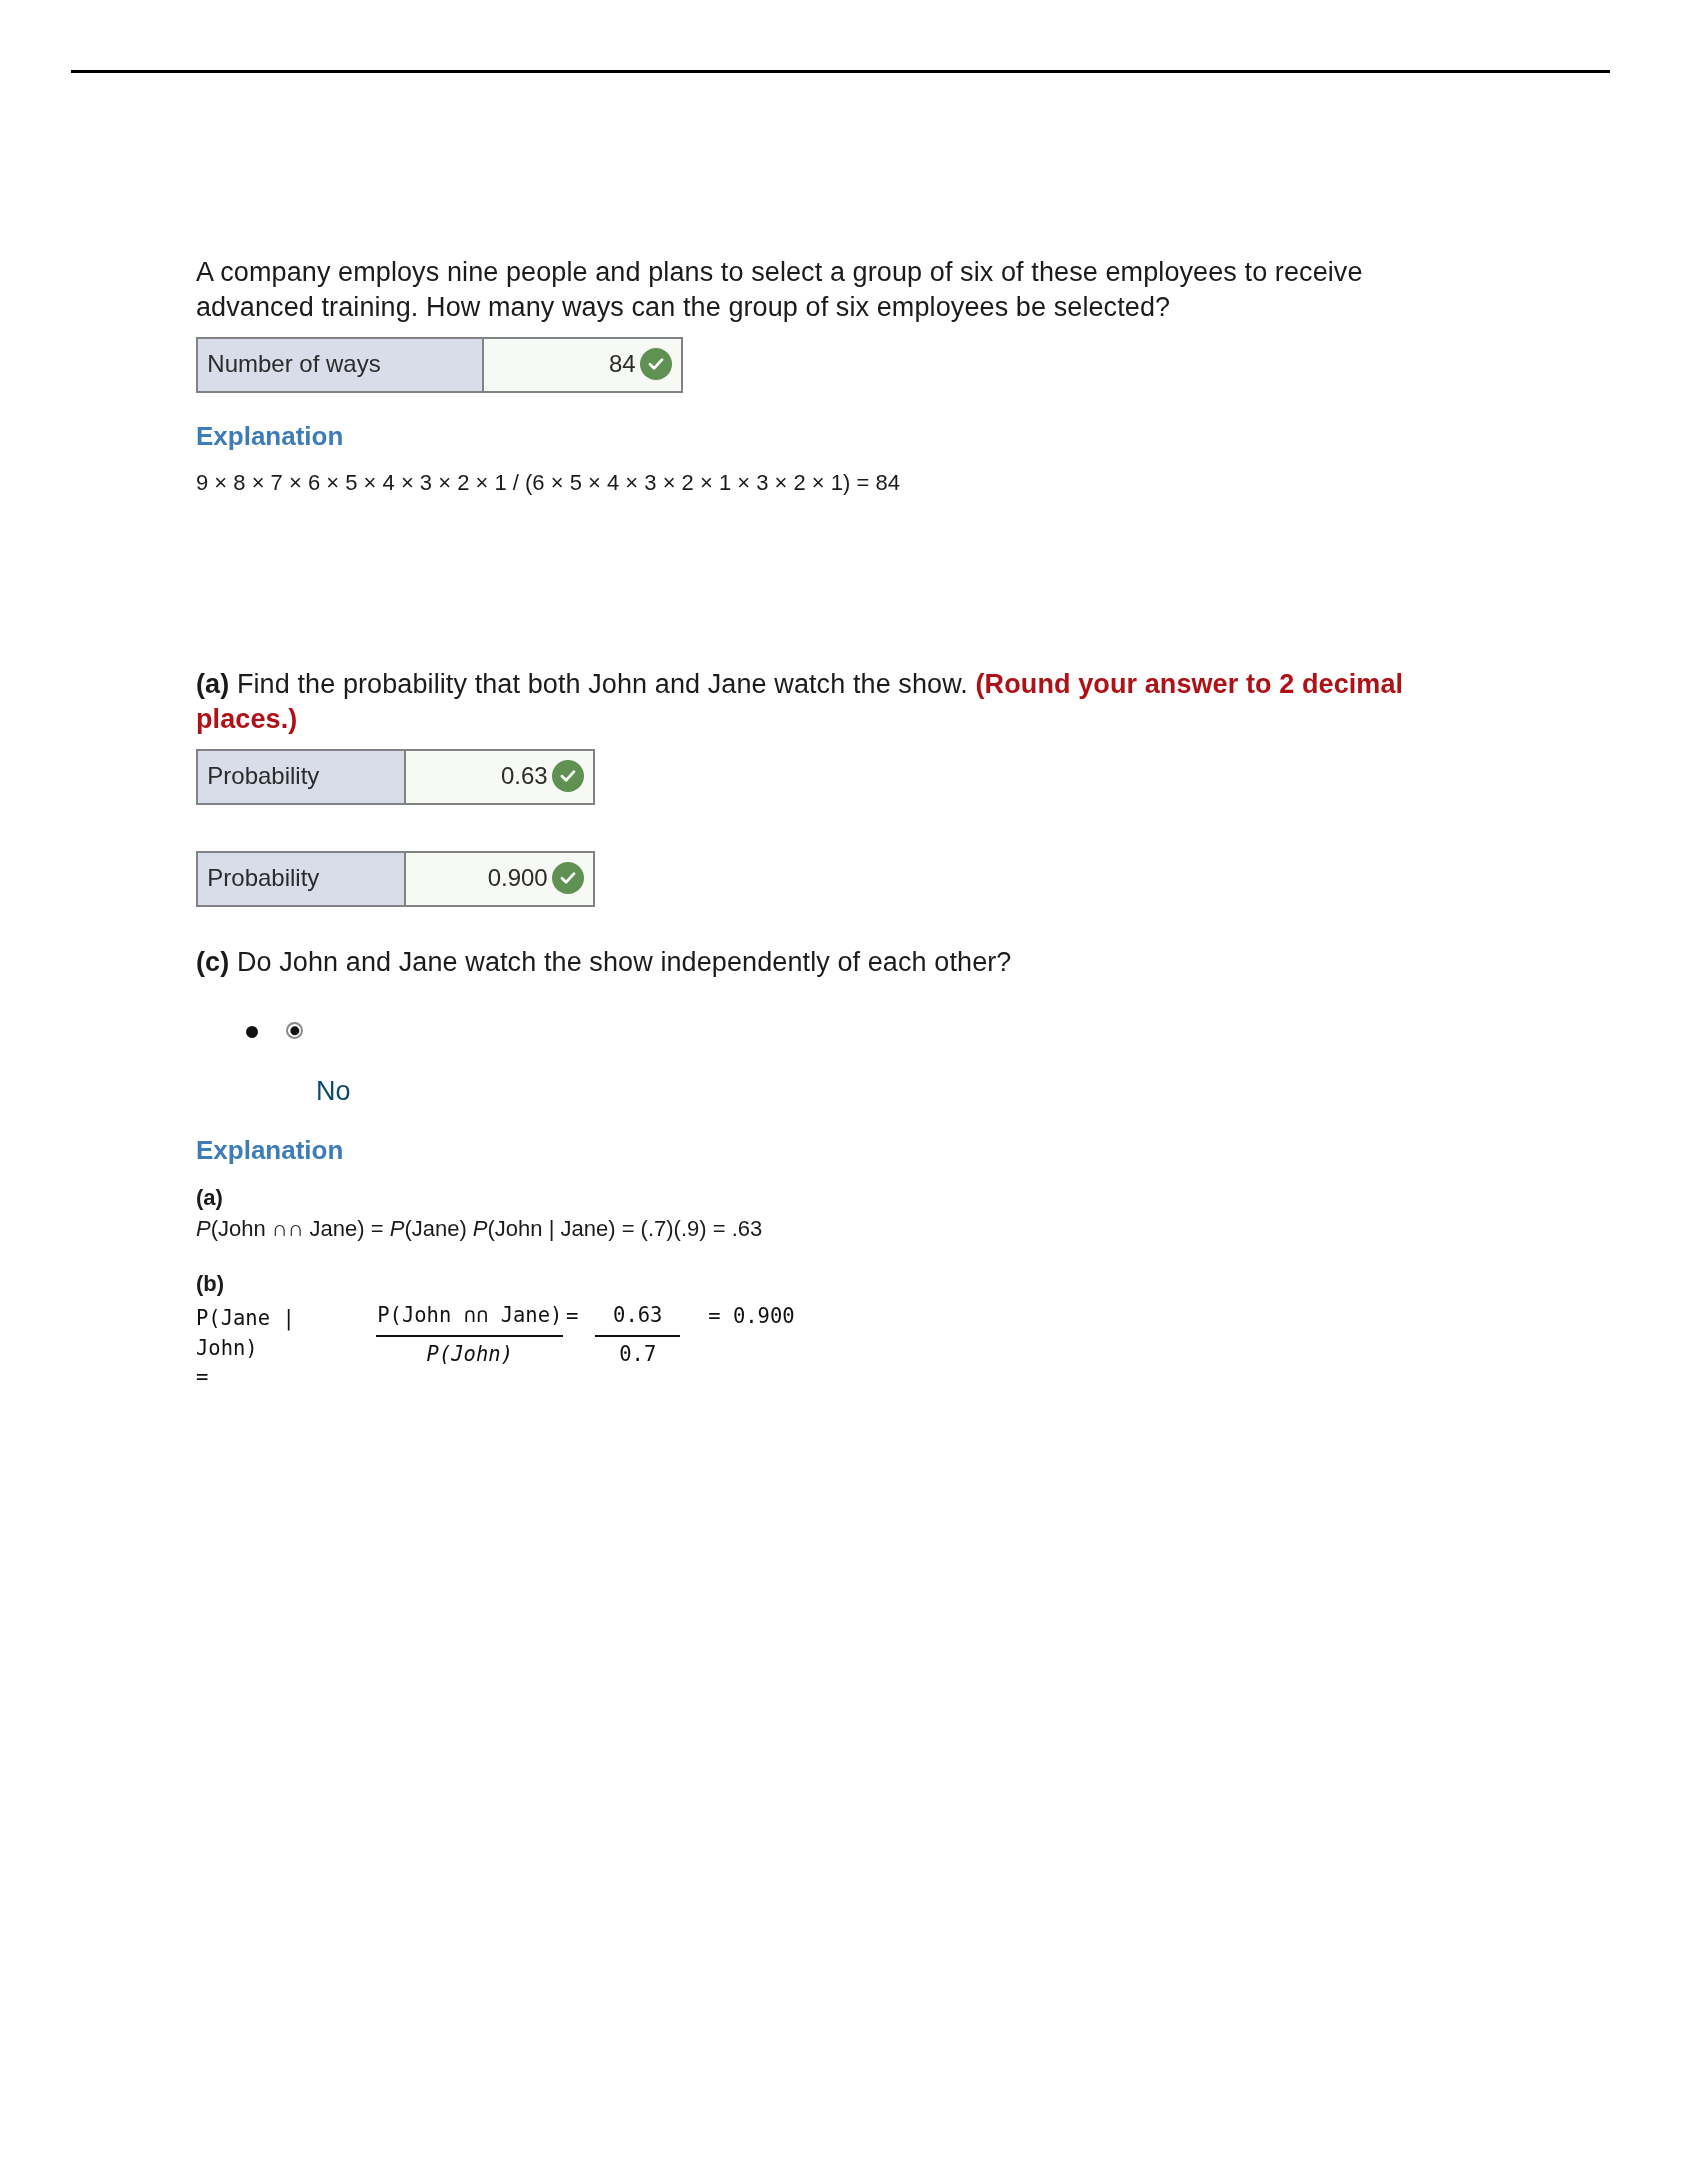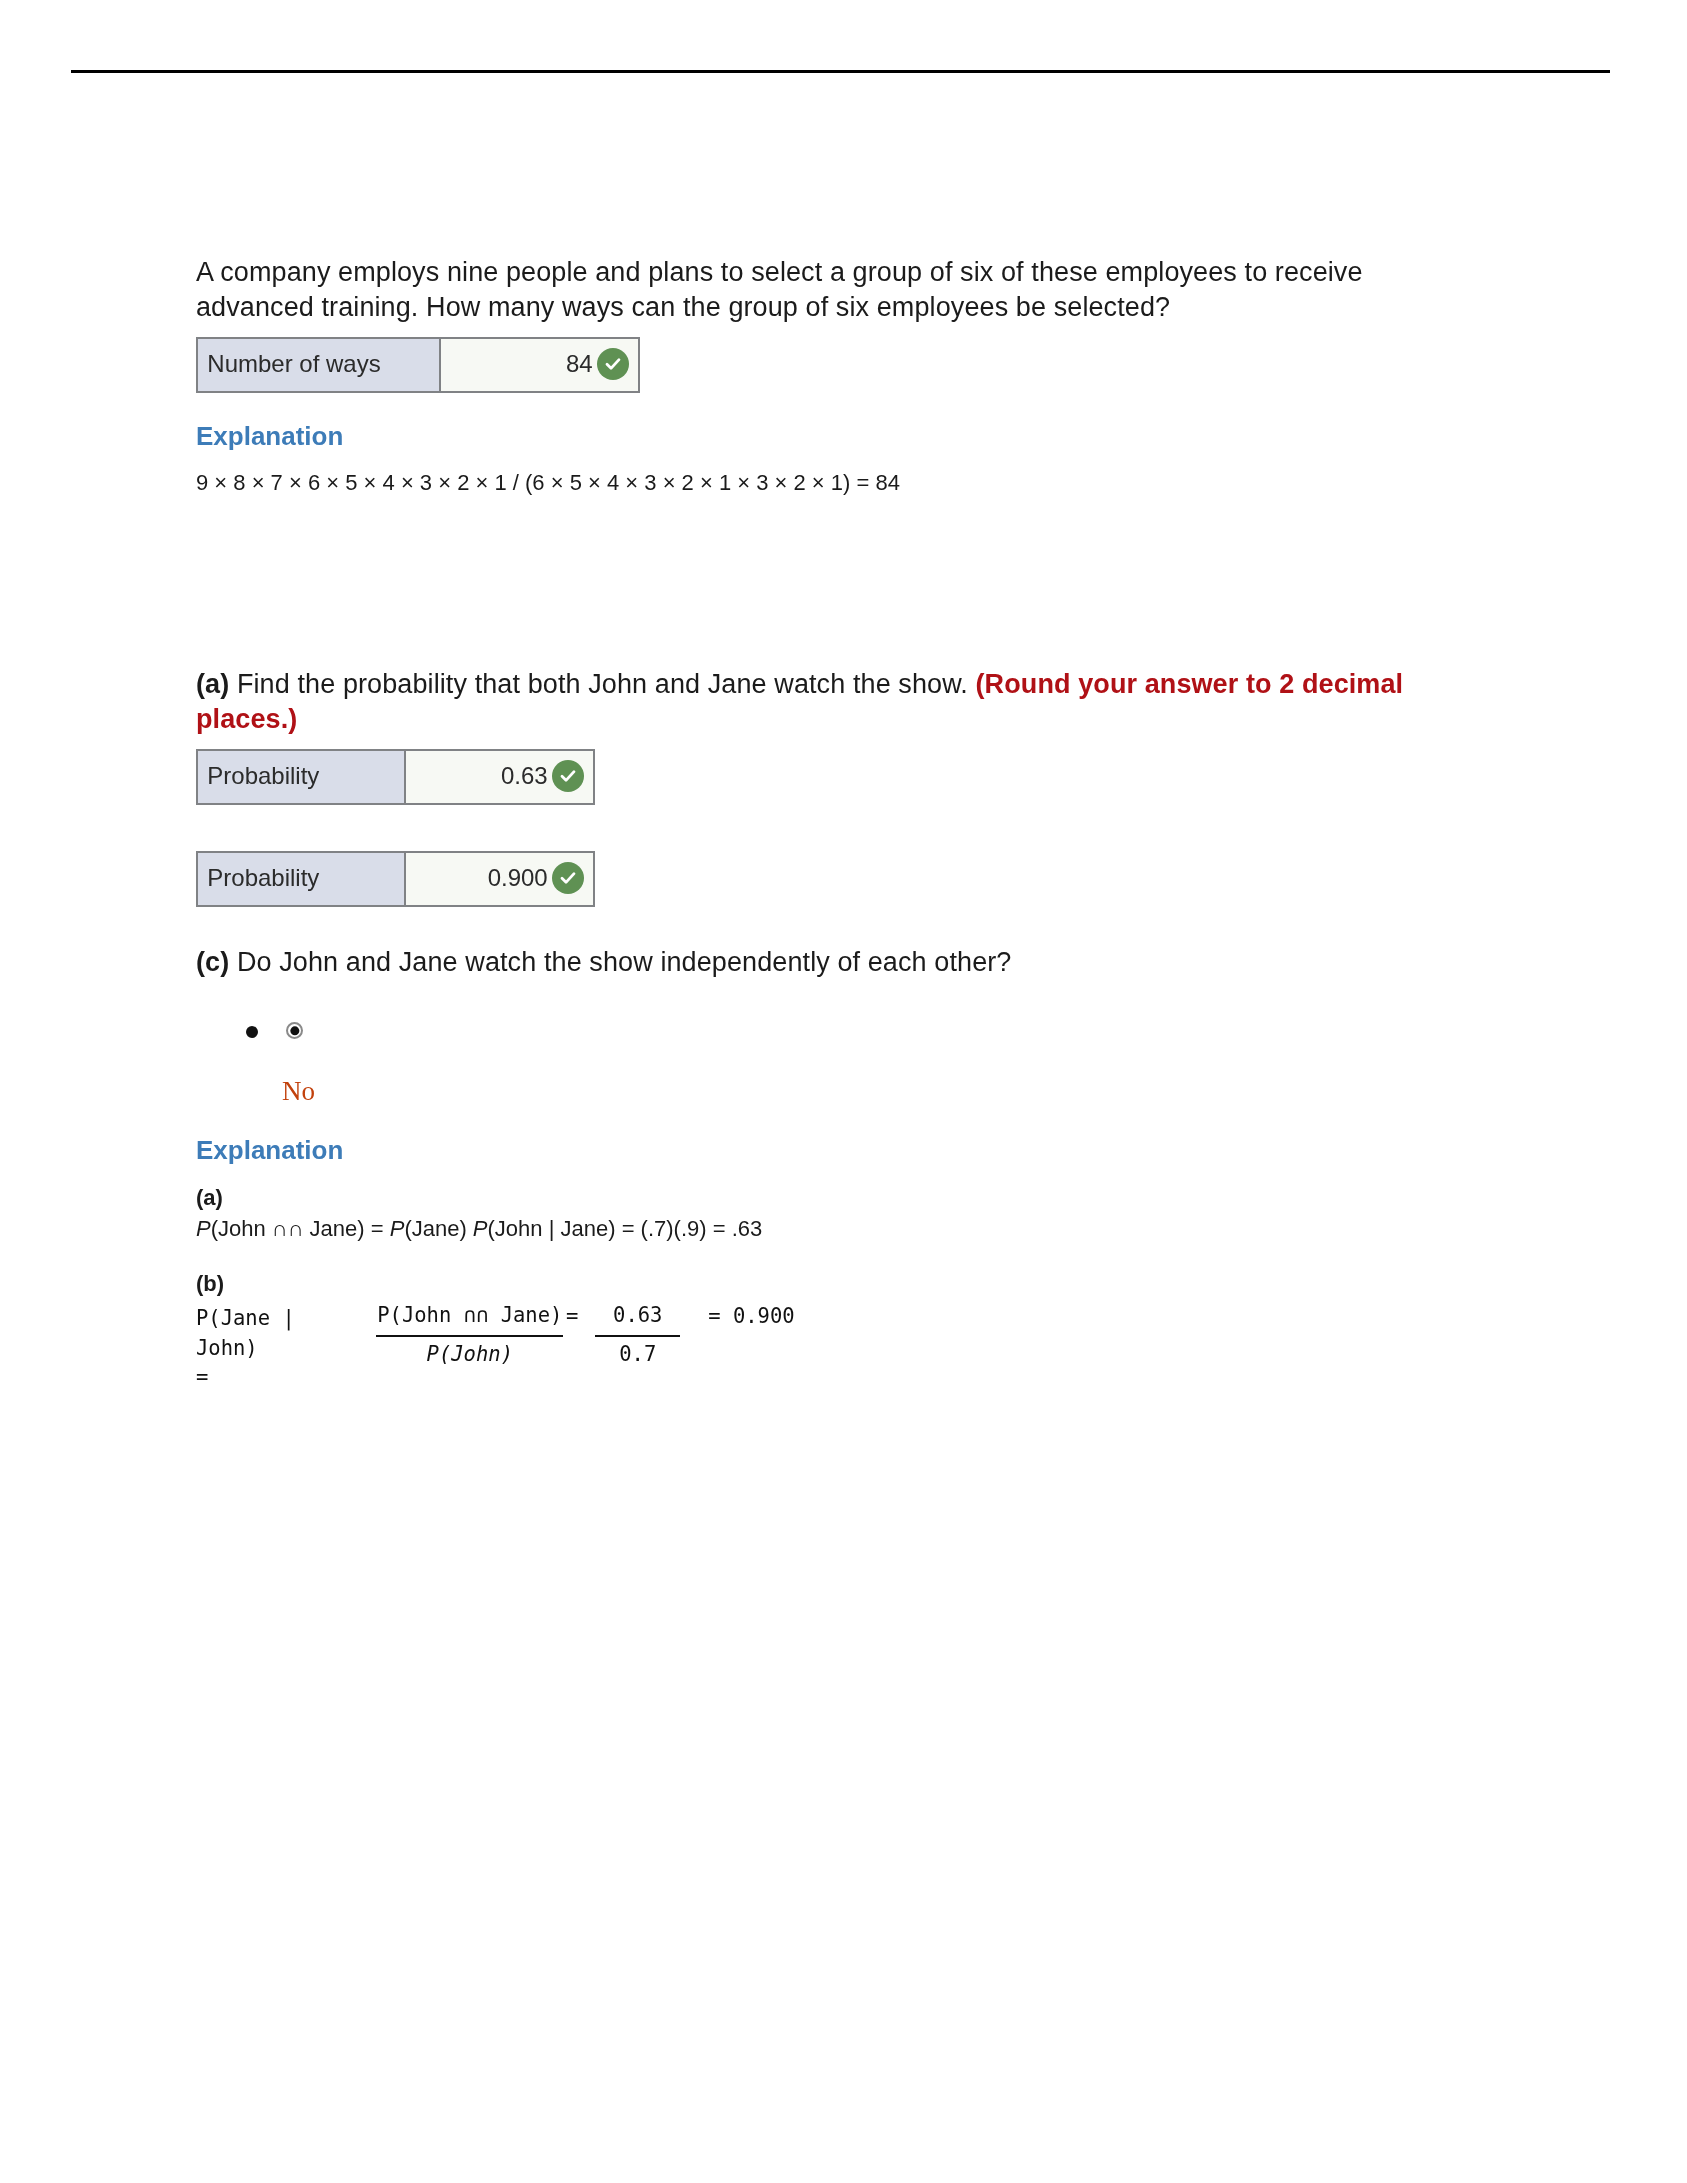--- a/index.html
+++ b/index.html
@@ -86,21 +86,21 @@
     flex: 0 0 32px;
     border-radius: 50%;
     background: #5f9153;
     display: inline-flex;
     align-items: center;
     justify-content: center;
   }
   .check-badge svg { display: block; }
 
   
-  .box-ways .ab-label { width: 243px; }
+  .box-ways .ab-label { width: 286px; }
   .box-ways .ab-value { width: 197px; }
   .box-prob .ab-label { width: 208px; }
   .box-prob .ab-value { width: 187px; }
 
   
   .expl-head {
     color: #3d7cb8;
     font-weight: bold;
     font-size: 26px;
     margin-top: 28px;
@@ -153,24 +153,23 @@
     left: 50%;
     top: 50%;
     transform: translate(-50%,-50%);
     width: 9.3px;
     height: 9.3px;
     border-radius: 50%;
     background: #111111;
   }
   .option-label {
     font-size: 27px;
-    color: #c2410c;
+    color: #0c4a6e;
     margin-top: 37px;
-    margin-left: 36px;
-    font-family: Liberation Serif, serif;
+    margin-left: 70px;
   }
 
   
   .mono-formula {
     font-family: "DejaVu Sans Mono", "Liberation Mono", monospace;
     font-size: 20.5px;
     color: #111111;
     display: flex;
     align-items: flex-start;
     margin-top: 4px;

